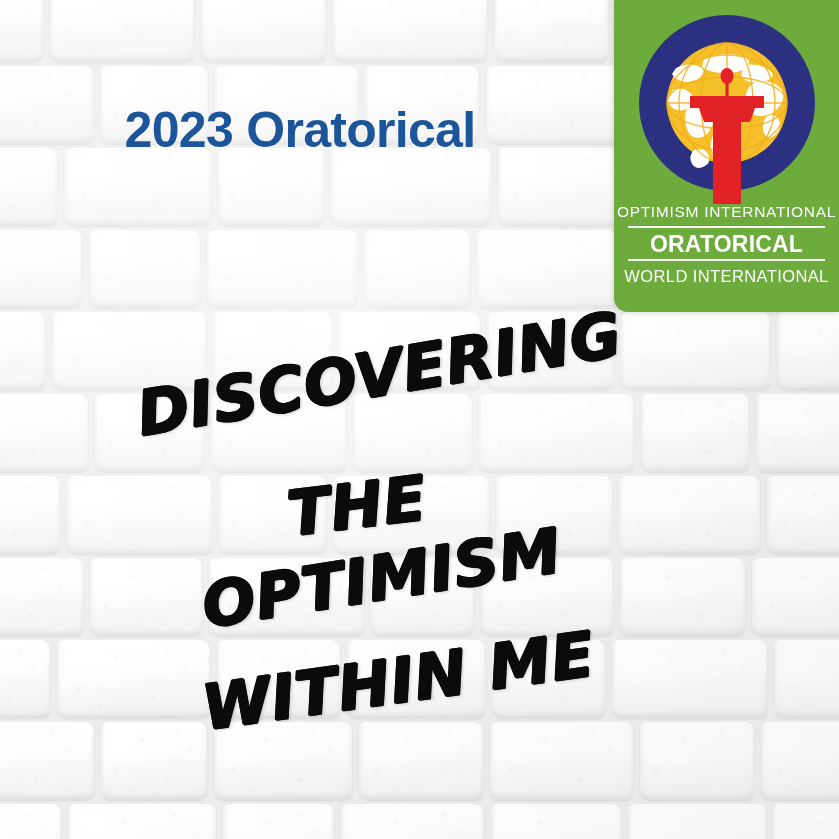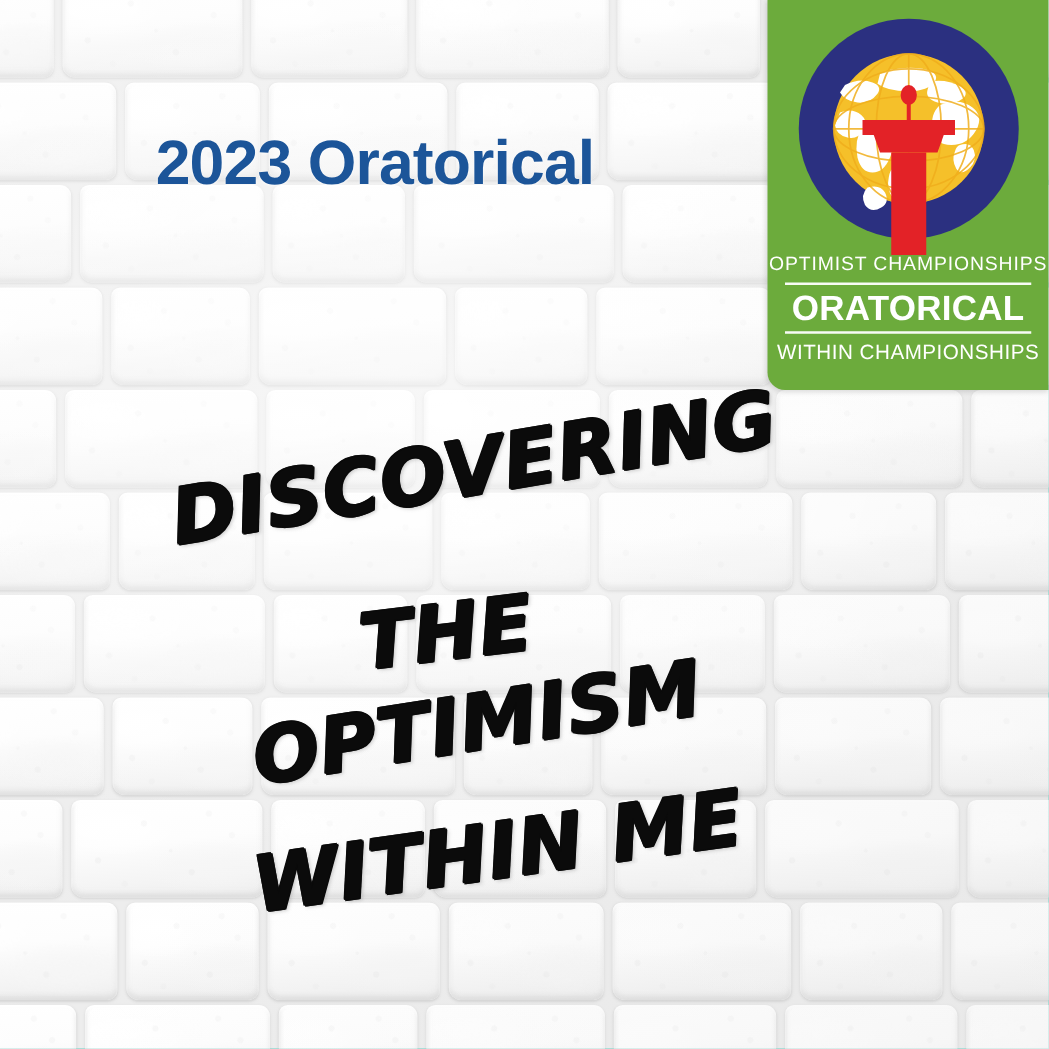--- a/index.html
+++ b/index.html
@@ -98,21 +98,21 @@
     text-align:center;color:#ffffff;
   }
   .logo-l1{
     font-family:"Liberation Sans",sans-serif;
     font-size:15.5px;letter-spacing:.7px;font-weight:normal;
     padding-bottom:3px;
   }
   .rule{height:2px;background:#ffffff;margin:2px 14px;opacity:.95;}
   .logo-l2{
     font-family:"Liberation Sans",sans-serif;
-    font-weight:bold;font-size:28px;letter-spacing:.2px;
+    font-weight:bold;font-size:23px;letter-spacing:.2px;
     line-height:1.06;padding:2px 0 1px;
   }
   .logo-l3{
     font-family:"Liberation Sans",sans-serif;
     font-size:16.5px;letter-spacing:.4px;padding-top:4px;
   }
 </style>
 </head>
 <body>
 
@@ -260,21 +260,21 @@
       </g>
       <g fill="#e32227">
         <ellipse cx="95" cy="66" rx="6.5" ry="8"></ellipse>
         <rect x="93.4" y="72" width="3.2" height="17"></rect>
         <path d="M58 86 h74 v12 h-9 l-5 14 h-46 l-5 -14 h-9 z"></path>
         <rect x="81" y="112" width="28" height="82"></rect>
       </g>
     </svg>
 
     <div class="logo-words">
-      <div class="logo-l1">OPTIMIST CHAMPIONSHIPS</div>
+      <div class="logo-l1">OPTIMISM INTERNATIONAL</div>
       <div class="rule"></div>
       <div class="logo-l2">ORATORICAL</div>
       <div class="rule"></div>
-      <div class="logo-l3">WITHIN CHAMPIONSHIPS</div>
+      <div class="logo-l3">WORLD INTERNATIONAL</div>
     </div>
   </div>
 
 </div>
 
 </body></html>

